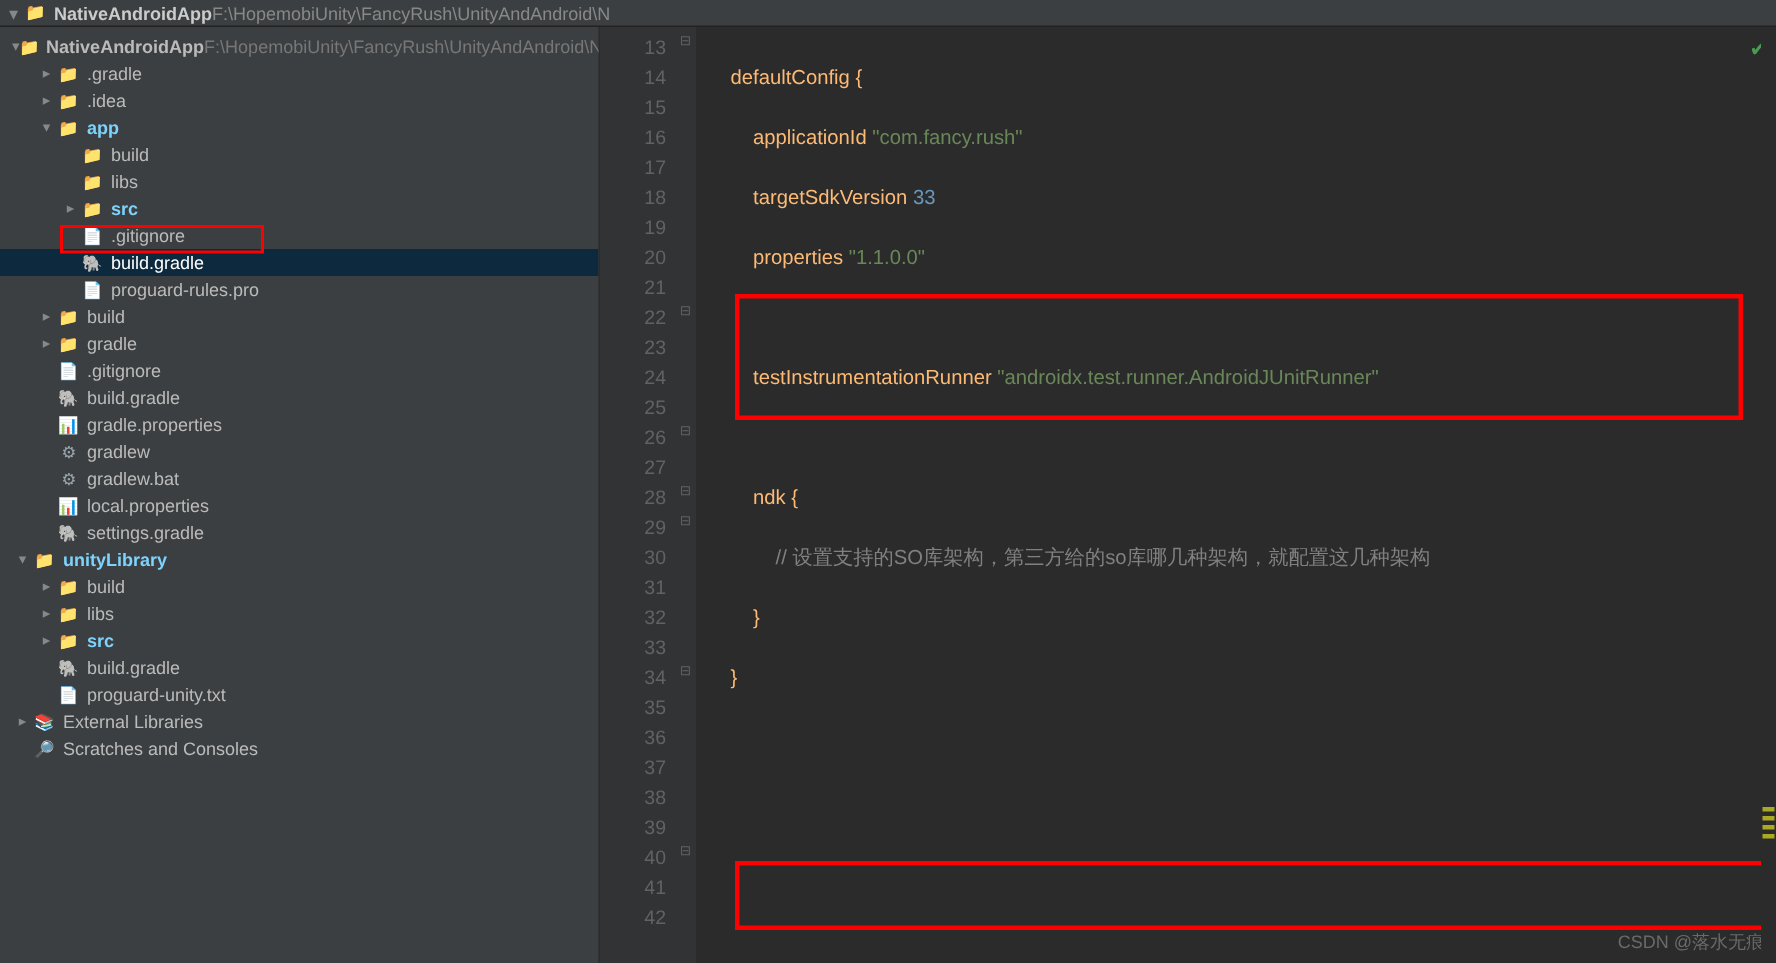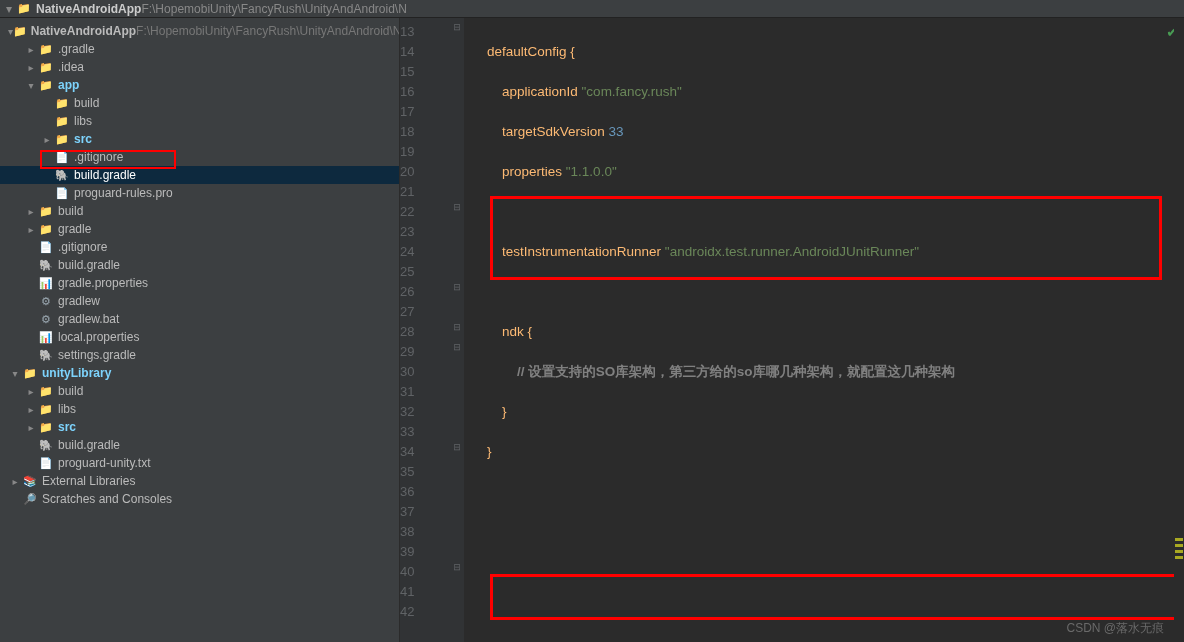--- a/index.html
+++ b/index.html
@@ -15,33 +15,33 @@
 .tree { padding-top:4px; }
 .tree-row { display:flex; align-items:center; height:18px; padding-left:0; white-space:nowrap; cursor:pointer; }
 .tree-row.selected { background:#0d293e; color:#fff; }
 .chev { width:14px; display:inline-block; text-align:center; color:#888; font-size:10px; }
 .ico { width:16px; height:16px; display:inline-flex; align-items:center; justify-content:center; margin-right:4px; font-size:11px; }
 .fold { color:#9aa7b0; }
 .fold-blue { color:#4a86c7; }
 .file { color:#9aa7b0; }
 .label-bold { font-weight:bold; }
 .label-blue { color:#7dd3fc; font-weight:bold; }
-.gutter { width:50px; background:#313335; color:#606366; text-align:left; padding:4px 6px 0 0; line-height:20px; font-family:Consolas,monospace; font-size:13px; }
+.gutter { width:50px; background:#313335; color:#606366; text-align:right; padding:4px 6px 0 0; line-height:20px; font-family:Consolas,monospace; font-size:13px; }
 .gutter .ln { height:20px; }
 .gutter-fold { width:14px; background:#313335; padding-top:4px; }
 .gutter-fold .fm { height:20px; color:#606366; text-align:center; font-size:9px; }
 .code { flex:1; padding:4px 0 0 8px; font-family:Consolas,monospace; font-size:13.5px; line-height:20px; white-space:pre; position:relative; background:#2b2b2b; overflow:hidden; }
 .code-wrap { display:flex; flex:1; overflow:hidden; }
 .s { color:#6a8759; }
 .n { color:#6897bb; }
-.c { color:#808080;font-weight:bold; }
+.c { color:#808080; }
 .fn { color:#fdba74; }
 .red-box { position:absolute; border:3px solid #ff0000; pointer-events:none; }
 .sel-box { position:absolute; border:2px solid #ff0000; pointer-events:none; }
-.watermark { position:absolute; right:20px; bottom:4px; color:#6a6a6a; font-size:12px; }
+.watermark { position:absolute; right:8px; bottom:4px; color:#6a6a6a; font-size:12px; }
 .check { position:absolute; right:6px; top:4px; color:#499c54; font-size:14px; }
 .scroll-ind { position:absolute; right:0; top:0; width:10px; height:100%; background:#2b2b2b; }
 .scroll-ind .m { position:absolute; right:1px; width:8px; height:3px; }
 </style>
 </head>
 <body>
 
 <div class="top-bar">
   <span style="margin-right:4px;color:#888">▾</span>
   <span class="ico fold-blue">📁</span>

